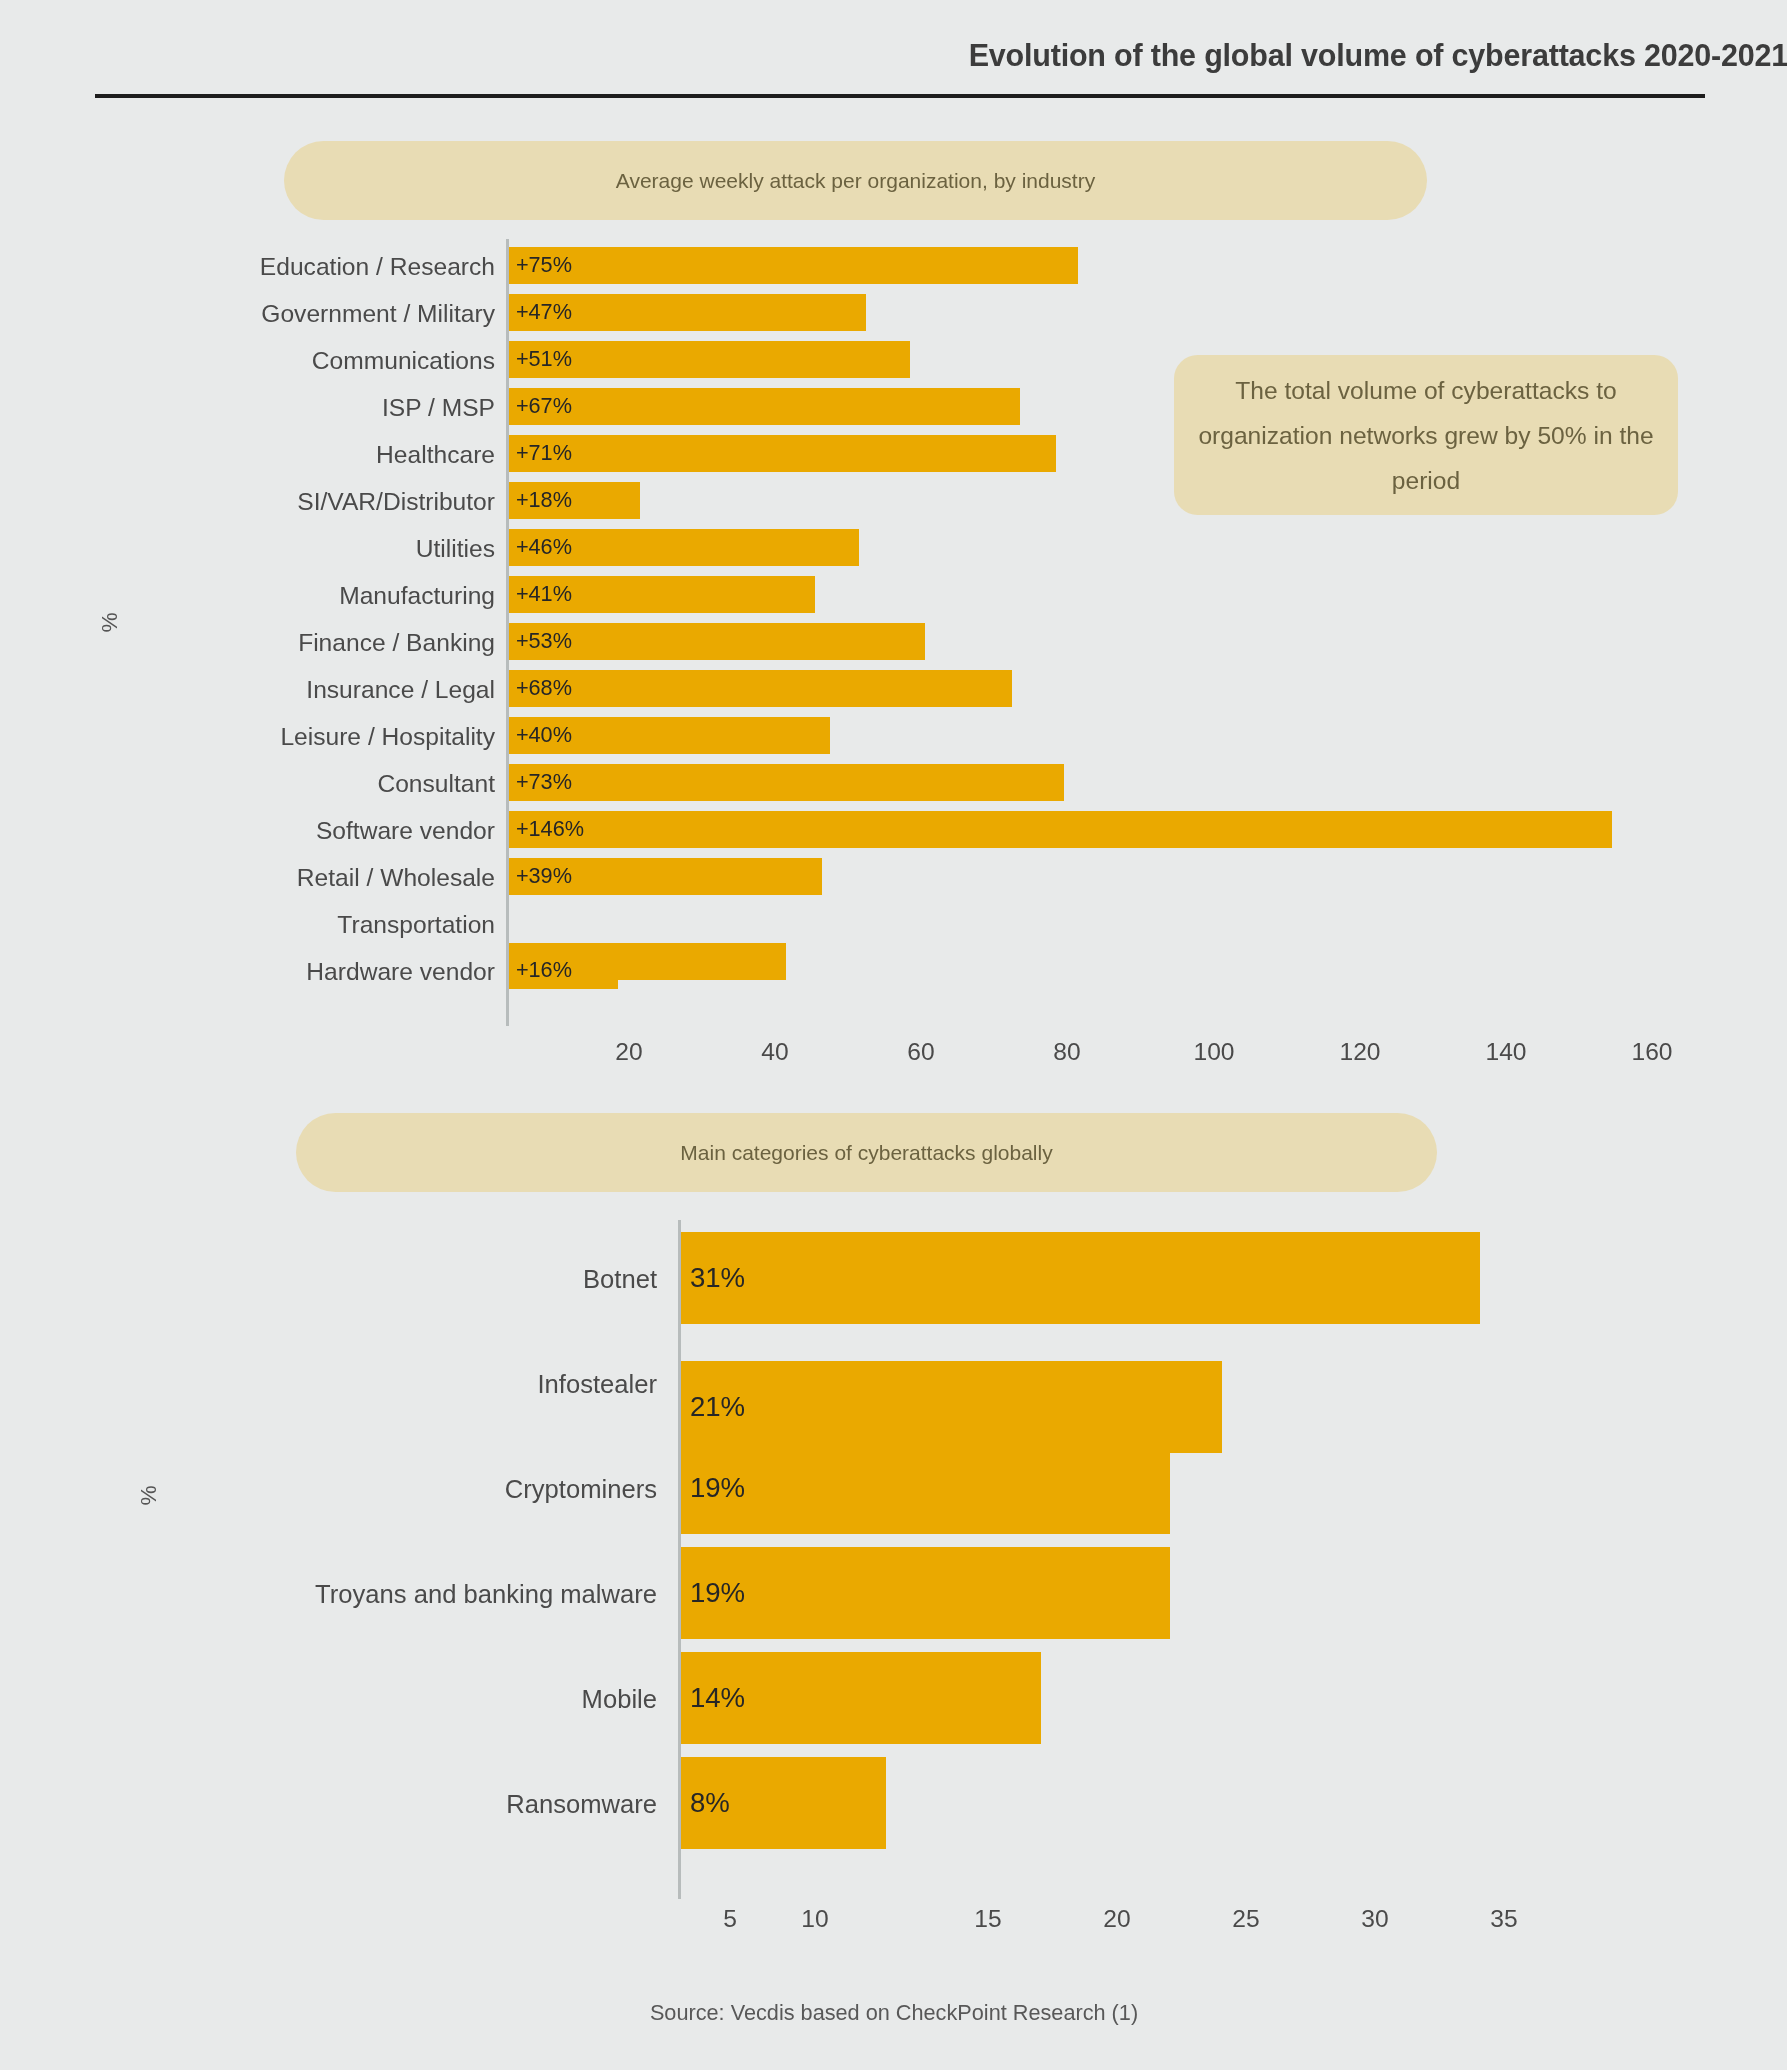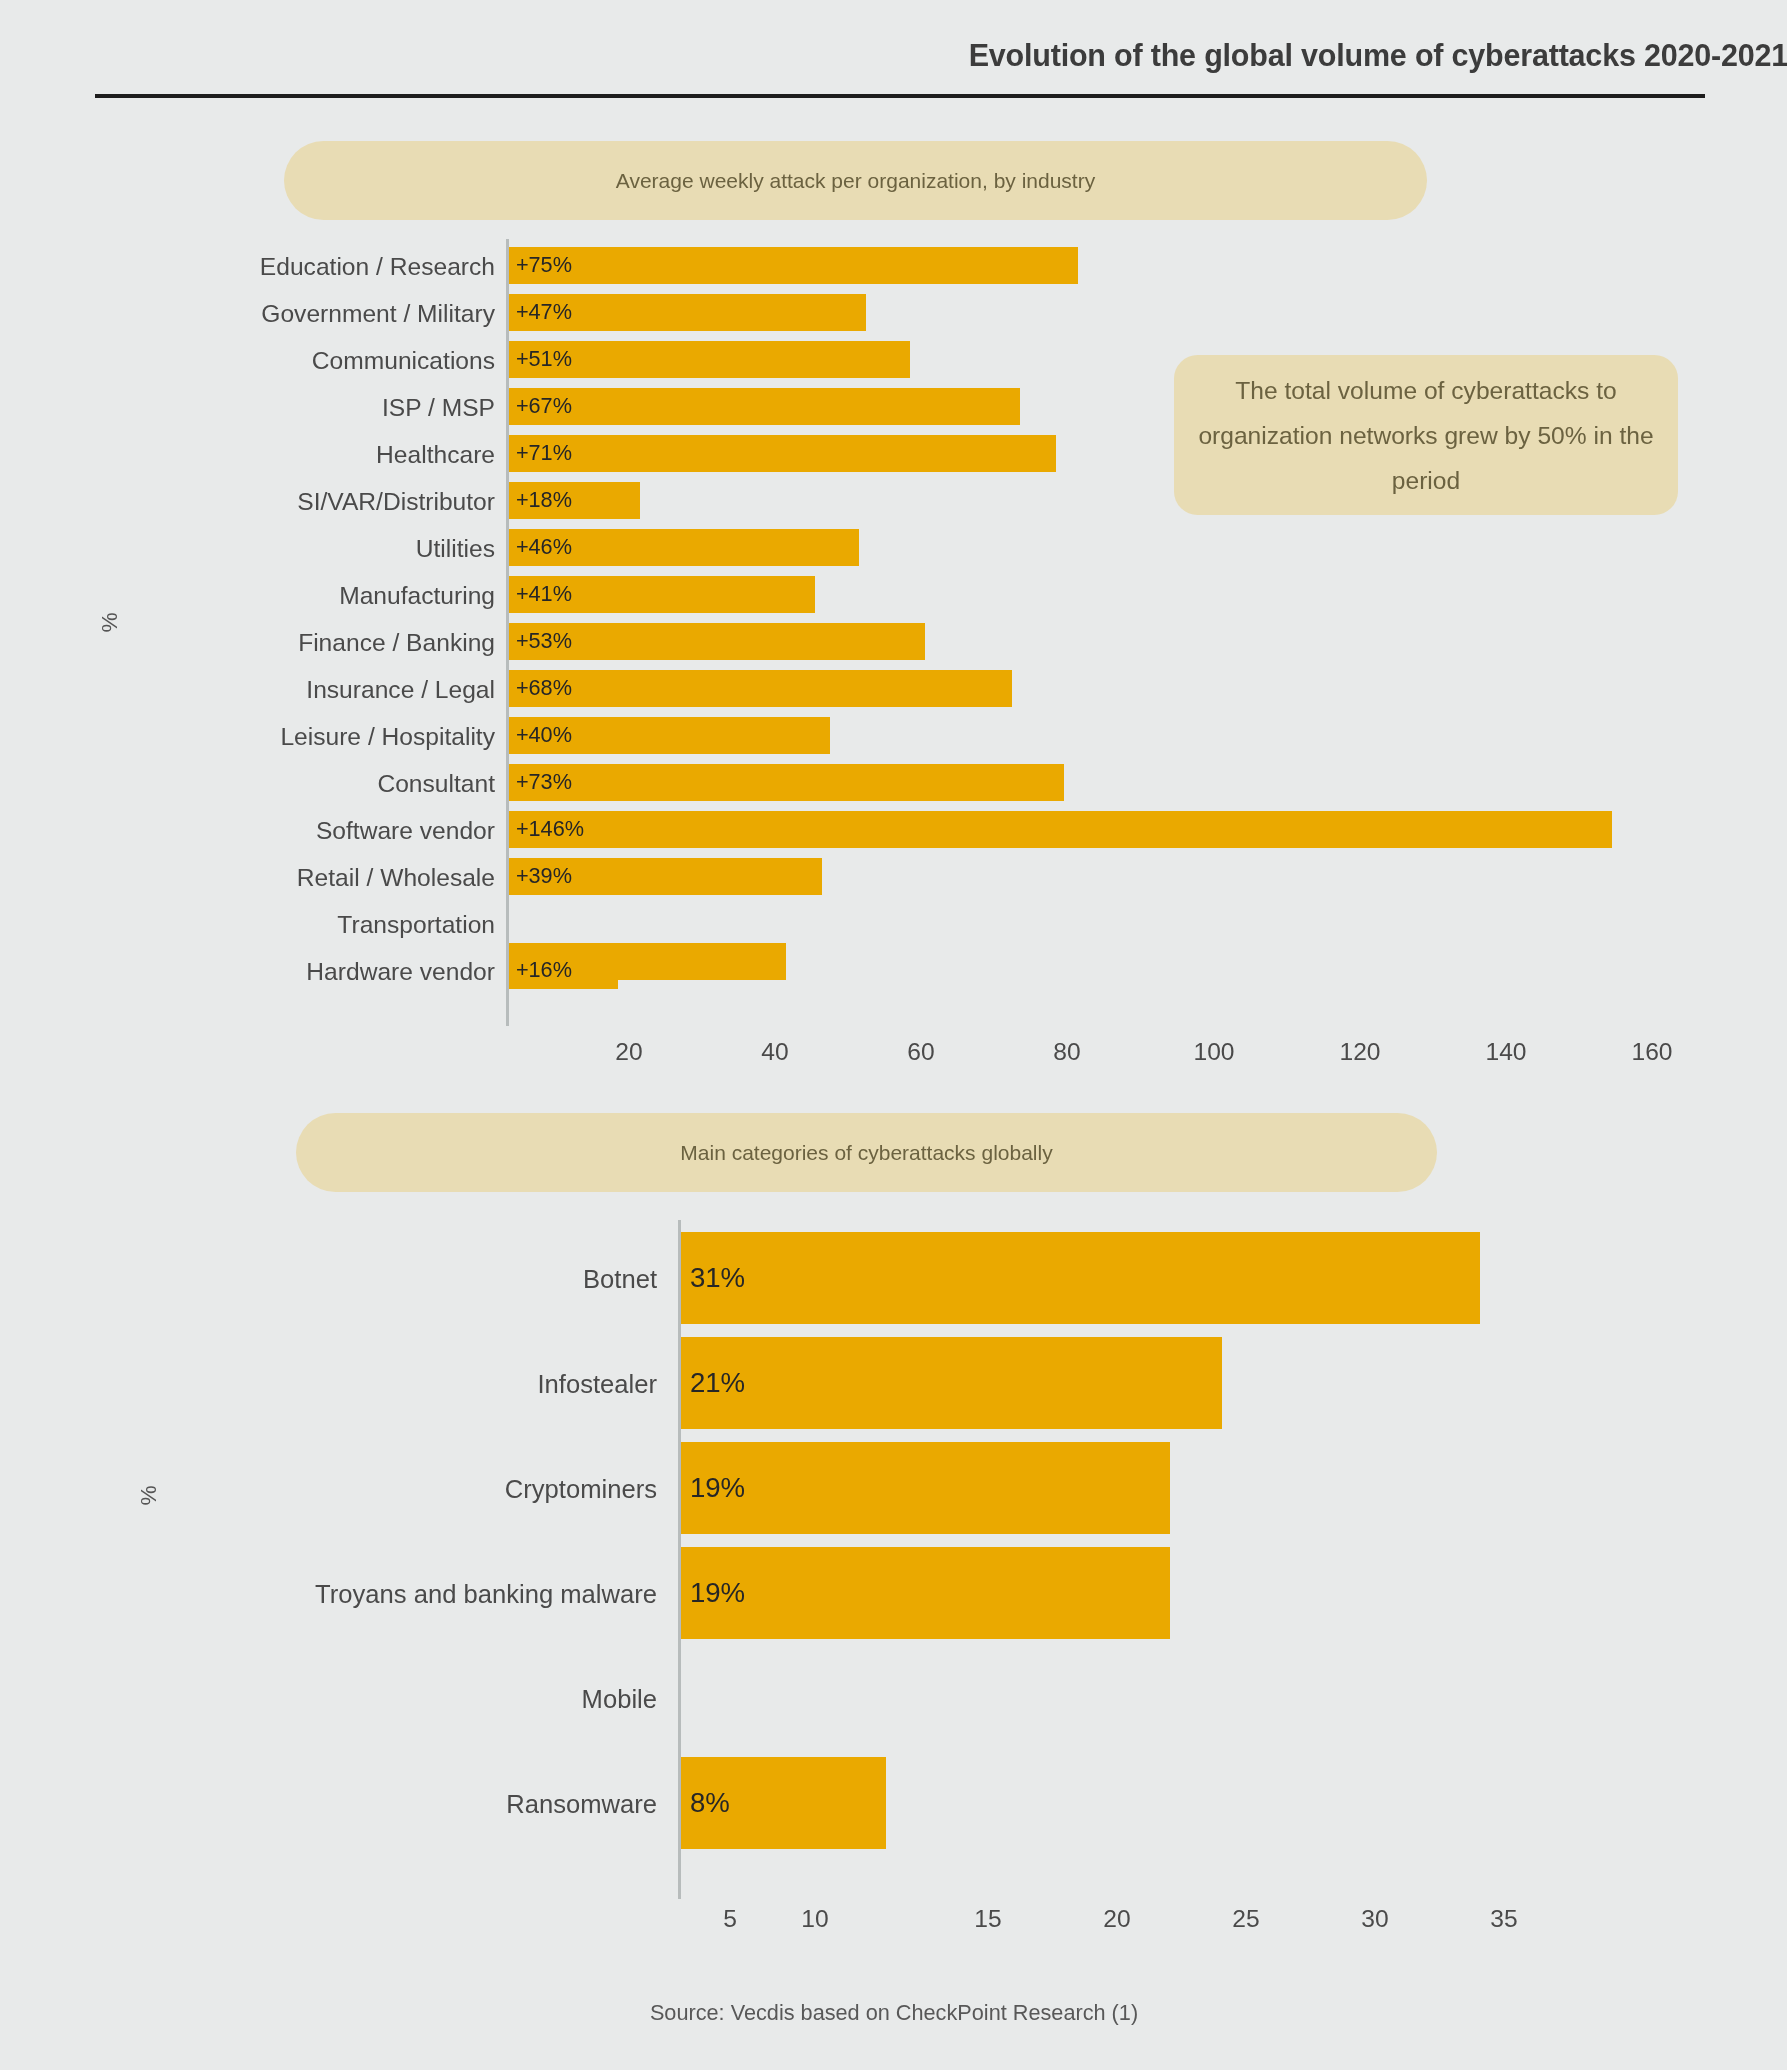--- a/index.html
+++ b/index.html
@@ -310,38 +310,41 @@
   <div class="pct-axis-label" id="c2-axis-label" style="left: 138px; top: 256px;">%</div>
   <div id="c2-rows">
       <div class="c2-row">
         <div class="c2-label">Botnet</div>
         <div class="c2-bar" style="width: 800px;">
           <span class="c2-bar-value">31%</span>
         </div>
       </div>
       <div class="c2-row">
         <div class="c2-label">Infostealer</div>
-        <div class="c2-bar" style="width: 542px;">
+        <div class="c2-bar" style="width: 542px; margin-top: 24px;">
           <span class="c2-bar-value">21%</span>
         </div>
       </div>
       <div class="c2-row">
         <div class="c2-label">Cryptominers</div>
         <div class="c2-bar" style="width: 490px;">
           <span class="c2-bar-value">19%</span>
         </div>
       </div>
       <div class="c2-row">
         <div class="c2-label">Troyans and banking malware</div>
         <div class="c2-bar" style="width: 490px;">
           <span class="c2-bar-value">19%</span>
         </div>
       </div>
       <div class="c2-row">
         <div class="c2-label">Mobile</div>
+        <div class="c2-bar" style="width: 361px;">
+          <span class="c2-bar-value">14%</span>
+        </div>
       </div>
       <div class="c2-row">
         <div class="c2-label">Ransomware</div>
         <div class="c2-bar" style="width: 206px;">
           <span class="c2-bar-value">8%</span>
         </div>
       </div>
     </div>
   <div class="axis-line-v" id="c2-axis" style="left: 678px; top: -5.9px; height: 679px;"></div>
   <div class="ticks" id="c2-ticks" style="left: 0px; top: 679px; width: 1788px;">

